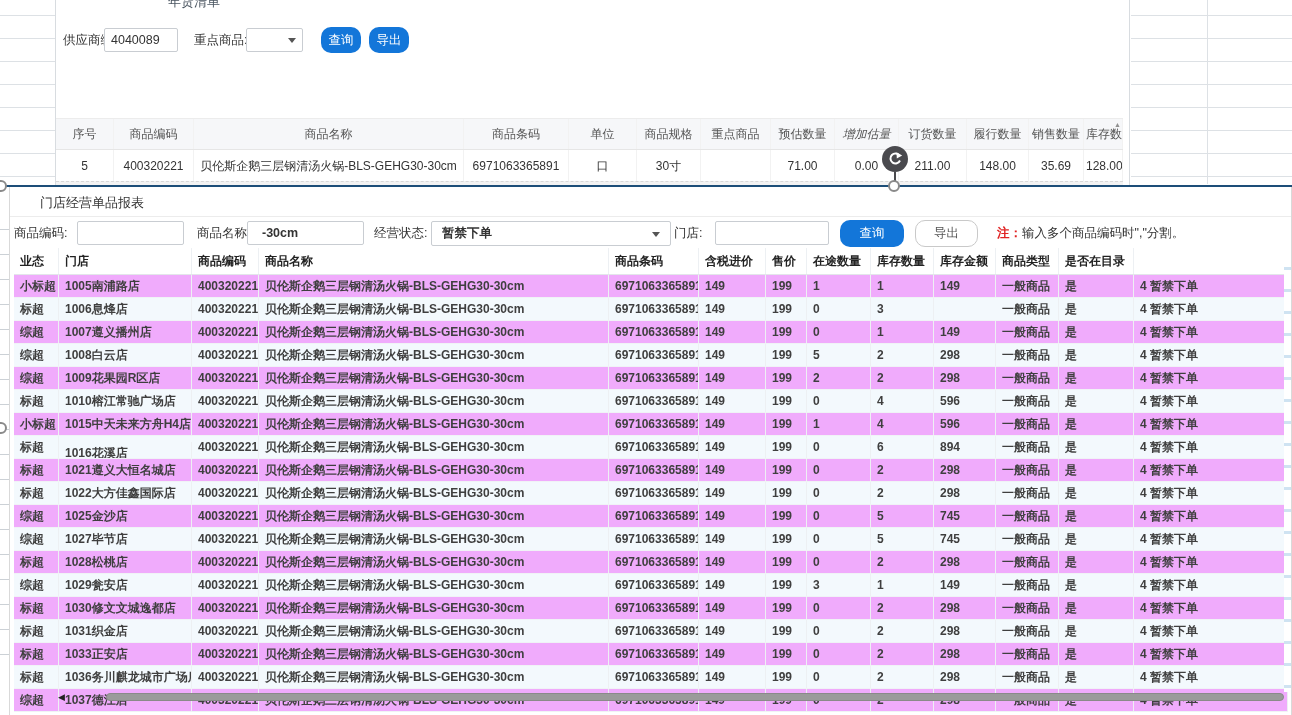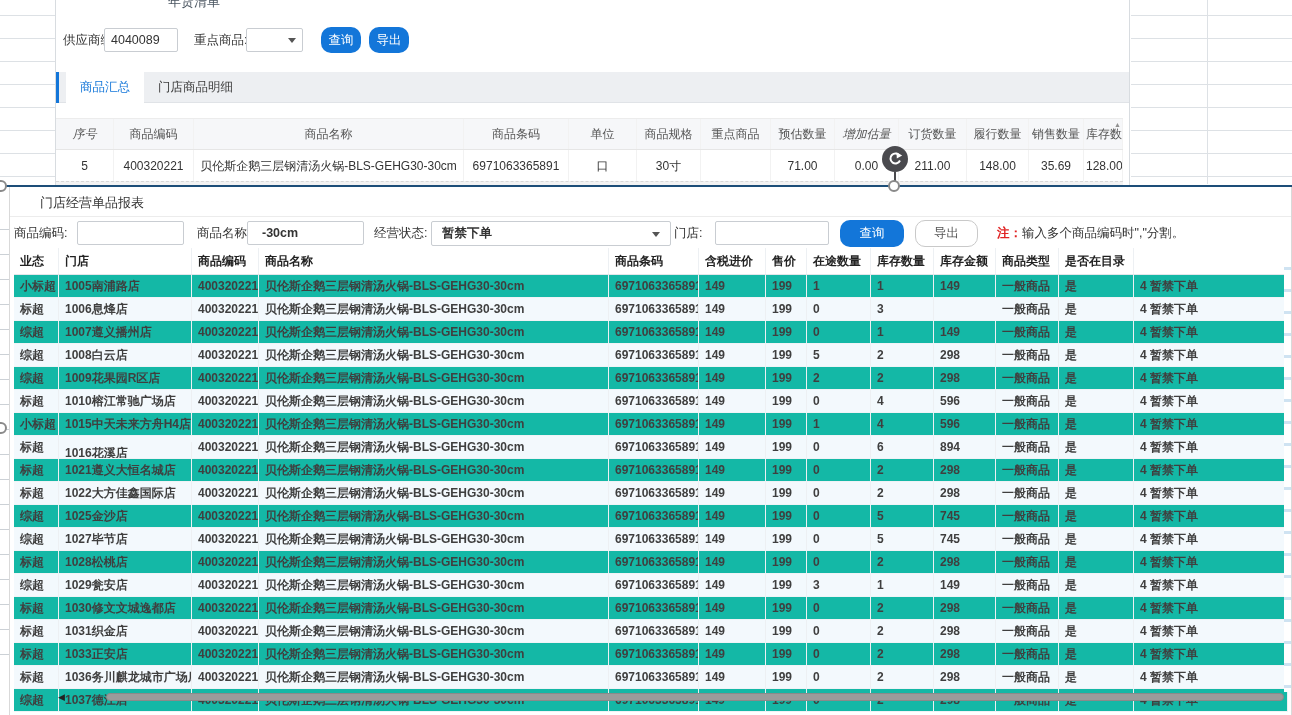--- a/index.html
+++ b/index.html
@@ -62,21 +62,21 @@
   .bp-form .ipt{top:1px;}
   .b-select{position:absolute;top:1px;left:421px;width:240px;height:25px;border:1px solid #c9cdd2;
             border-radius:2px;background:#fff;box-sizing:border-box;font-weight:700;color:#333;
             line-height:23px;padding-left:10px;cursor:pointer;}
   .b-select .chev{top:10px;right:10px;}
   .note{position:absolute;left:987px;top:0;line-height:27px;font-size:12.5px;color:#333;white-space:nowrap;}
   .note .red{color:#e02222;font-weight:700;}
   .t-bottom{top:61px;left:4px;width:1274px;}
   .t-bottom .hrow{height:26px;line-height:26px;font-weight:700;color:#222;background:#fff;
                   border-bottom:1px solid #e3e6ea;}
-  .t-bottom .drow{height:22px;line-height:22px;font-weight:700;color:#3f3f3f;background:#14b8a6;
+  .t-bottom .drow{height:22px;line-height:22px;font-weight:700;color:#3f3f3f;background:#f0abfc;
                   border-bottom:1px solid #f0f3f6;}
   .t-bottom .drow.alt{background:#f3f9fd;}
   .t-bottom .cell{padding:0 6px;text-align:left;border-right:1px solid #edf0f3;}
   .hscroll{position:absolute;left:0;top:505px;width:1283px;height:11px;}
   .left-arrow{position:absolute;left:48px;top:0;font-size:9px;color:#222;line-height:11px;cursor:pointer;}
   .hthumb{position:absolute;left:96px;top:1px;width:1178px;height:8px;background:#9b9b9b;
           border:1px solid #8a8a8a;border-radius:4px;box-sizing:border-box;cursor:pointer;}
   .vscroll-strip{position:absolute;right:0;top:61px;width:7px;height:444px;
      background:repeating-linear-gradient(to bottom,#fff 0 19px,#cfe3f2 19px 22px);}
 </style>
@@ -95,27 +95,24 @@
     <span class="lbl" style="left:7px">供应商编码:</span>
     <input class="ipt" style="left: 48px; top: 1px; width: 74px;" value="4040089">
     <span class="lbl" style="left:138px">重点商品:</span>
     <div class="selectbox" style="left:190px;top:1px;width:57px">
       <span class="chev"></span>
     </div>
     <button class="btn blue" style="left:265px;width:40px">查询</button>
     <button class="btn blue" style="left:313px;width:40px">导出</button>
   </div>
 
-  <div class="tabbar">
-    <span class="tab-accent"></span>
-  <span class="tab active">商品汇总</span><span class="tab">门店商品明细</span></div>
 
   <div class="dtable t-top">
       <div class="hrow">
-        <div class="cell" style="width: 58px; font-style: italic;">序号</div>
+        <div class="cell" style="width: 58px;">序号</div>
         <div class="cell" style="width: 80px;">商品编码</div>
         <div class="cell" style="width: 270px;">商品名称</div>
         <div class="cell" style="width: 105px;">商品条码</div>
         <div class="cell" style="width: 68px;">单位</div>
         <div class="cell" style="width: 64px;">商品规格</div>
         <div class="cell" style="width: 70px;">重点商品</div>
         <div class="cell" style="width: 64px;">预估数量</div>
         <div class="cell" style="width: 64px; font-style: italic;">增加估量</div>
         <div class="cell" style="width: 68px;">订货数量</div>
         <div class="cell" style="width: 62px;">履行数量</div>

